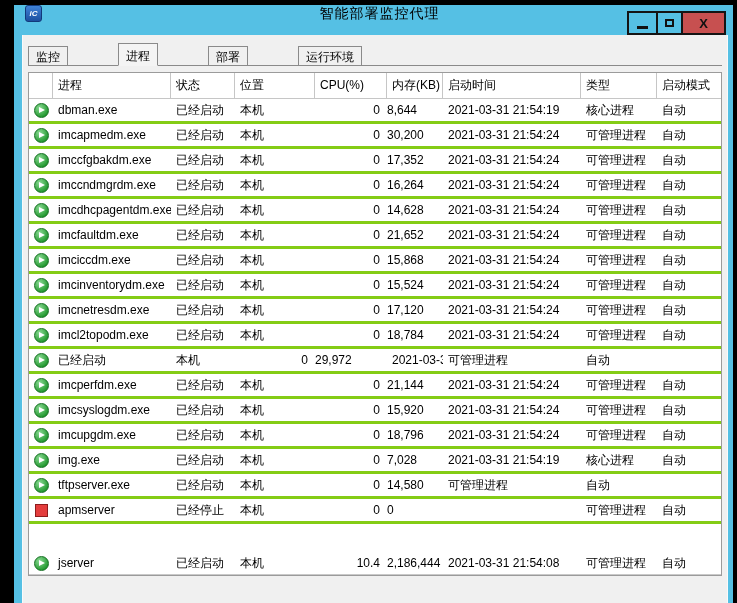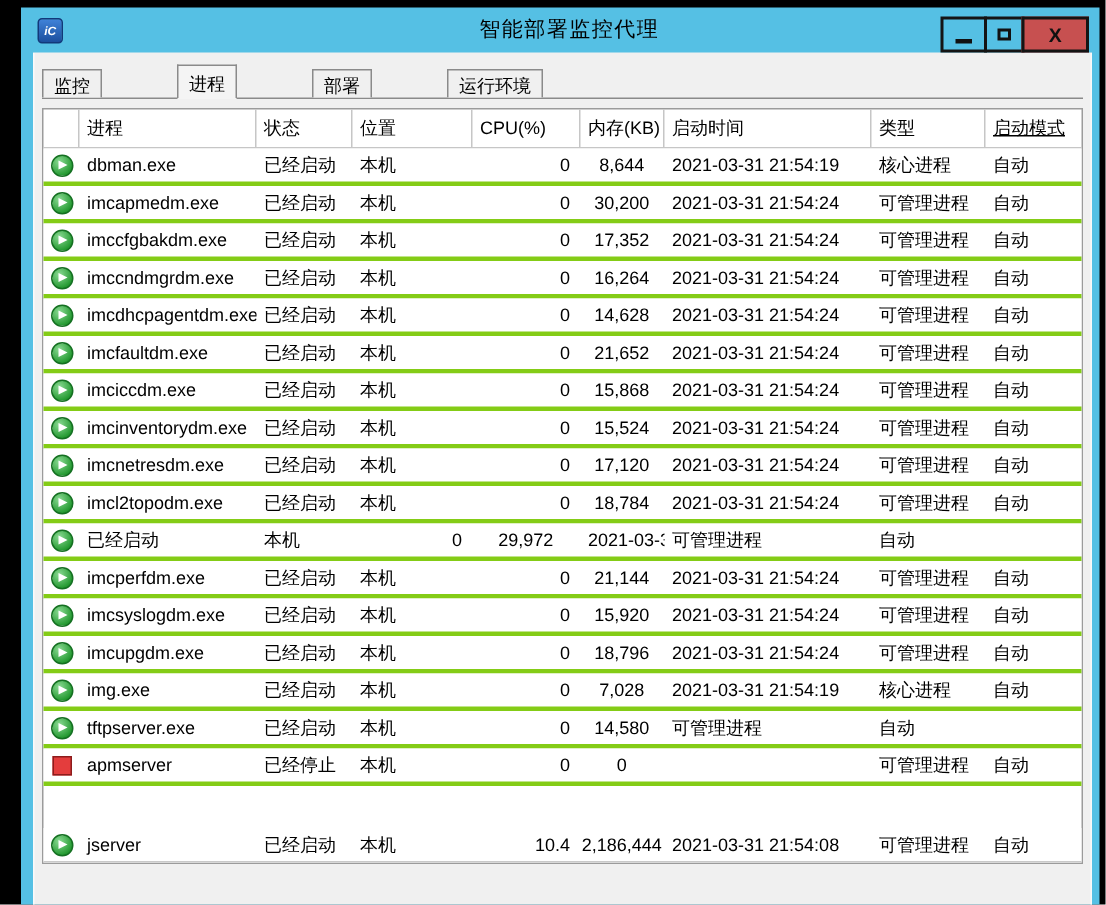--- a/index.html
+++ b/index.html
@@ -7,21 +7,21 @@
     width:737px;height:603px;position:relative;overflow:hidden;
     background:#000;
     font-family:"Liberation Sans","DejaVu Sans",sans-serif;
     -webkit-font-smoothing:antialiased;
   }
   .window{
     position:absolute;left:14px;top:5px;right:4px;bottom:0;
     background:#55c0e4;
   }
   
-  .titlebar{height:30px;position:relative;display:flex;align-items:center;}
+  .titlebar{height:30px;position:relative;display:flex;align-items:flex-start;}
   .app-icon{
     margin-left:11px;width:17px;height:17px;border-radius:3px;
     background:linear-gradient(#3f82d8,#1c4f9e);
     color:#fff;font-size:8px;font-style:italic;font-weight:bold;
     display:flex;align-items:center;justify-content:center;z-index:2;
     border:1px solid #12397a;box-sizing:border-box;
   }
   .title{
     position:absolute;left:12px;right:0;text-align:center;
     font-size:14px;color:#000;letter-spacing:1px;
@@ -66,29 +66,29 @@
     display:grid;
     grid-template-columns:24px 118px 64px 80px 72px 56px 138px 76px 1fr;
     align-items:center;
   }
   .thead{height:25px;border-bottom:1px solid #c6c6c6;}
   .thead .hcell{
     height:25px;line-height:25px;padding-left:5px;
     border-right:1px solid #c6c6c6;overflow:hidden;white-space:nowrap;
     cursor:default;
   }
-  .thead .hcell:last-child{border-right:none;text-decoration:underline;}
+  .thead .hcell:last-child{border-right:none;}
   .trow{height:22px;border-bottom:3px solid #84cc16;background:#fff;}
   .trow:last-child{border-bottom:1px solid #c9c9c9;margin-top:28px;}
   .cell{
     padding-left:5px;overflow:hidden;white-space:nowrap;line-height:22px;height:22px;
   }
   .cell.icon-cell{display:flex;align-items:center;justify-content:center;padding-left:0;overflow:visible;}
   .cell.num{text-align:right;padding-right:7px;padding-left:0;}
-  .cell.num-mem{text-align:center;padding-right:1px;padding-left:0;overflow:visible;}
+  .cell.num-mem{text-align:left;padding-right:1px;padding-left:0;overflow:visible;}
   
   .statusdot{display:inline-block;position:relative;}
   .icon-running{
     width:13px;height:13px;border-radius:50%;
     background:radial-gradient(circle at 35% 30%,#8ada93,#22982f 75%);
     border:1px solid #157022;box-sizing:content-box;
   }
   .icon-running::after{
     content:"";position:absolute;left:4px;top:3px;
     border-left:6px solid #fff;

